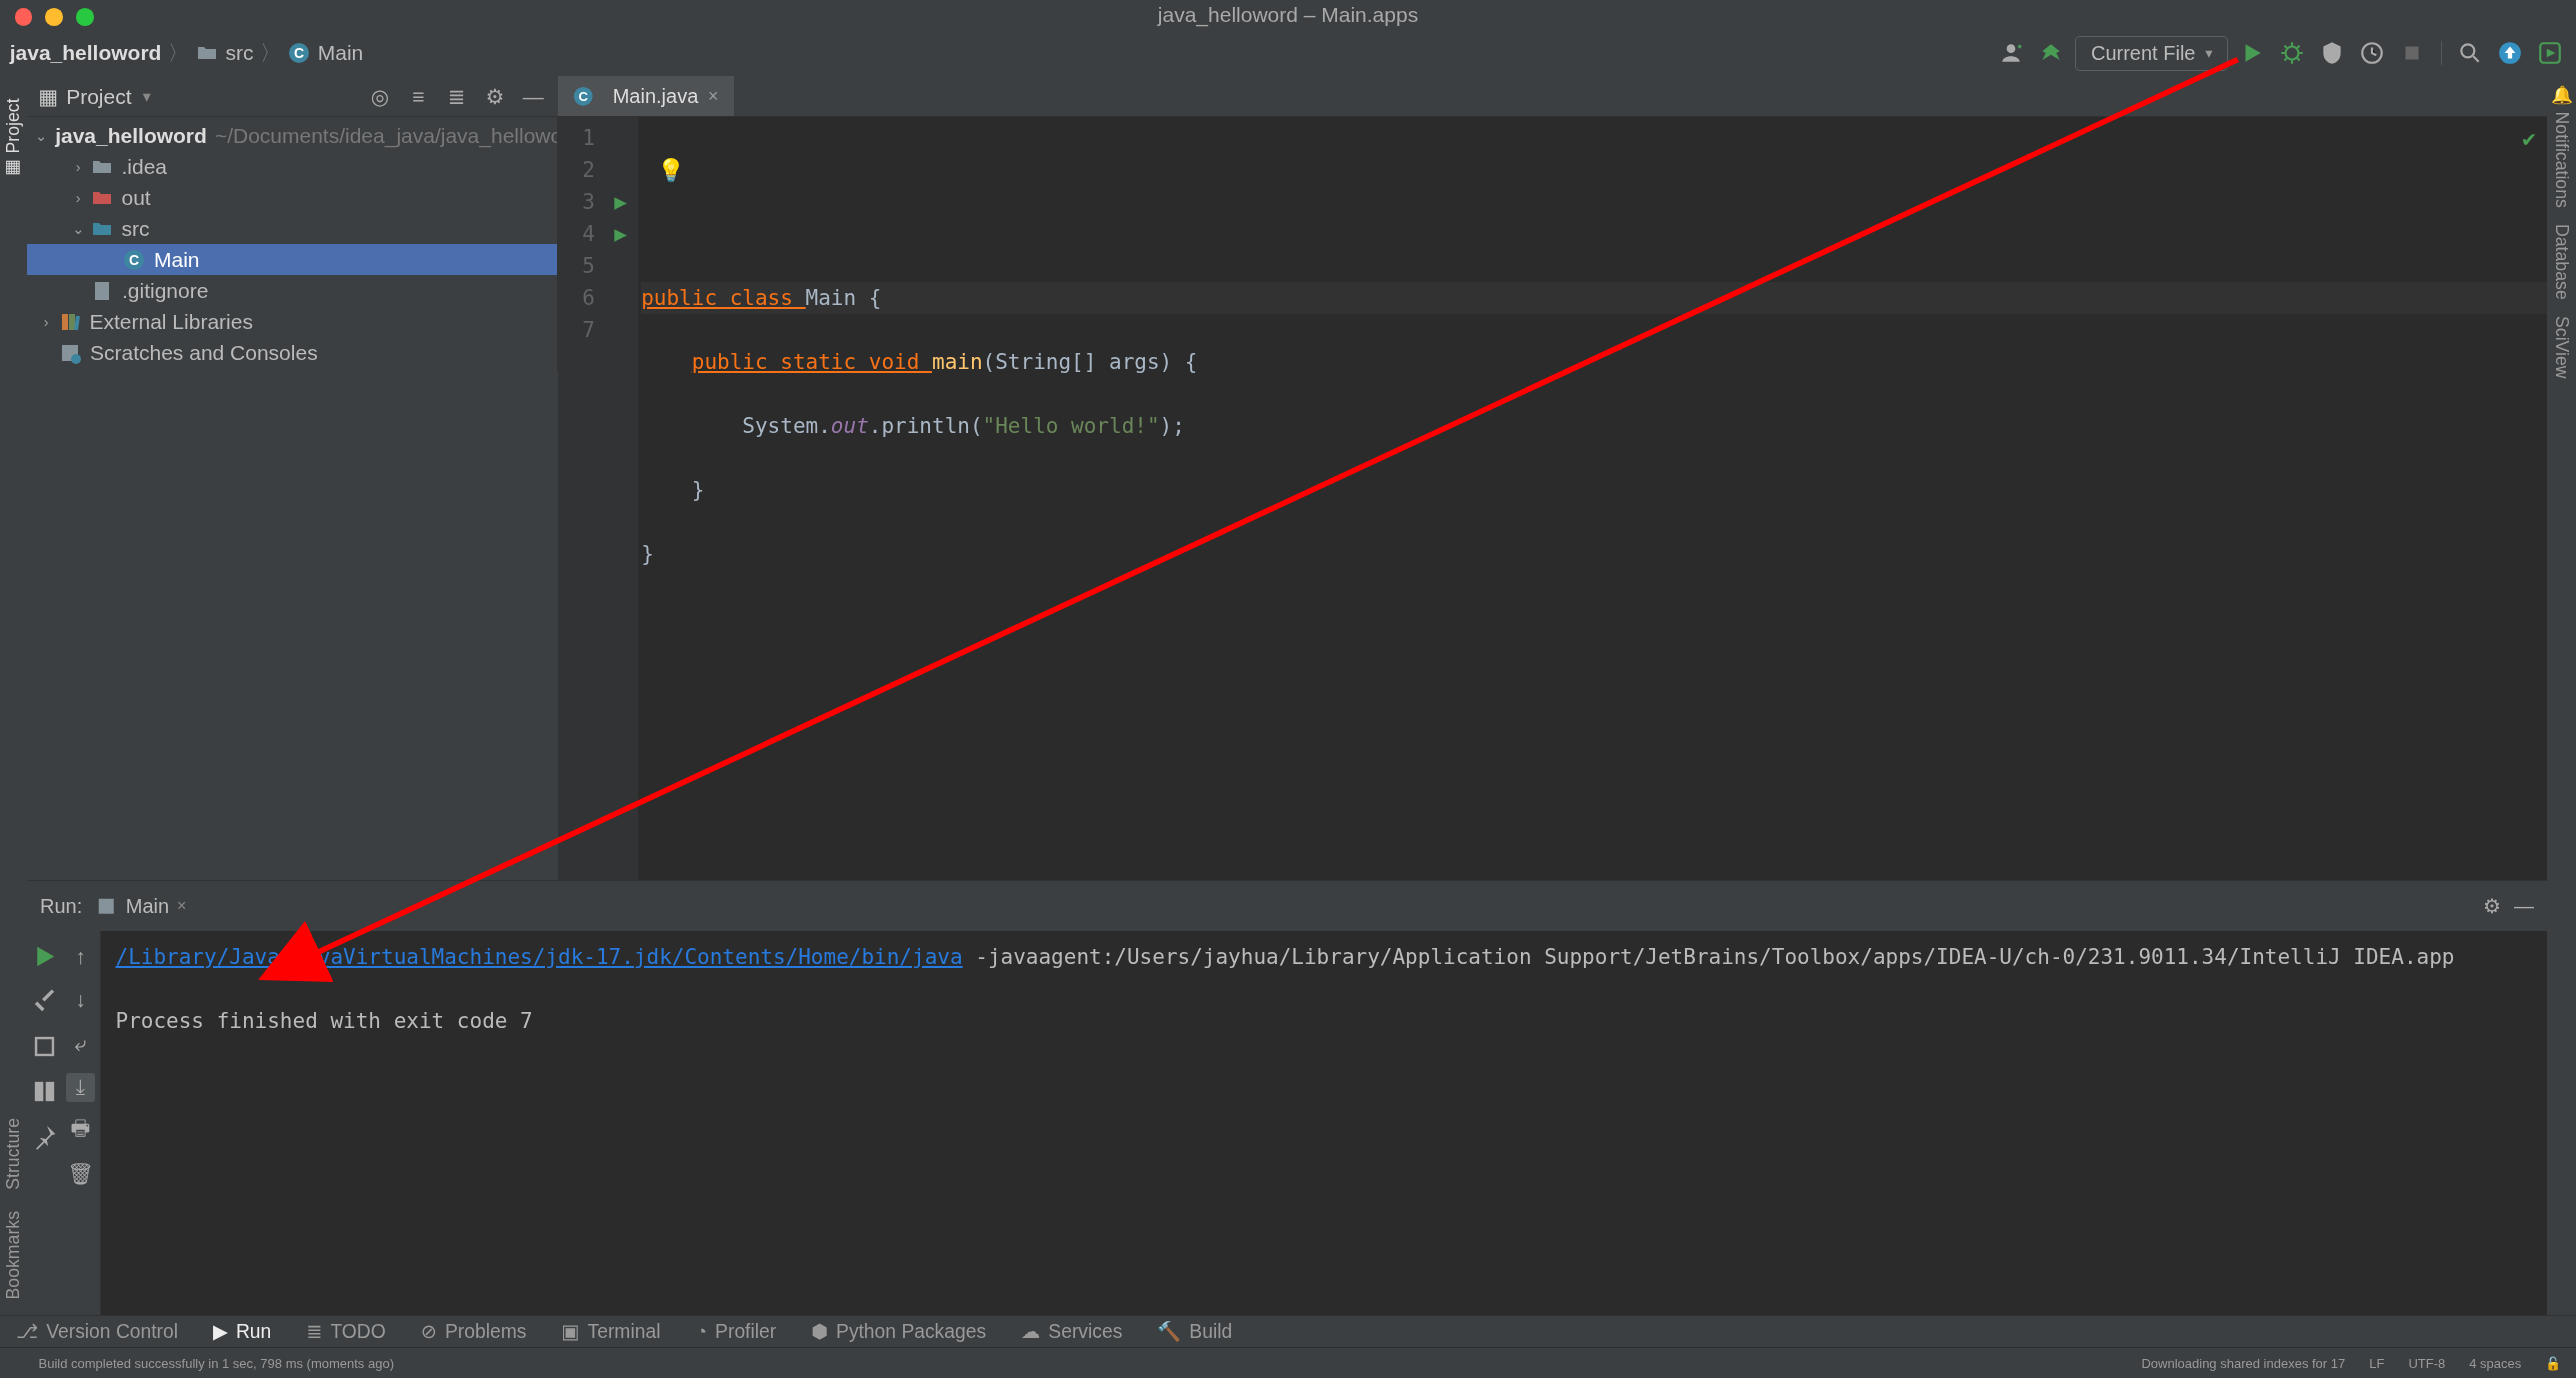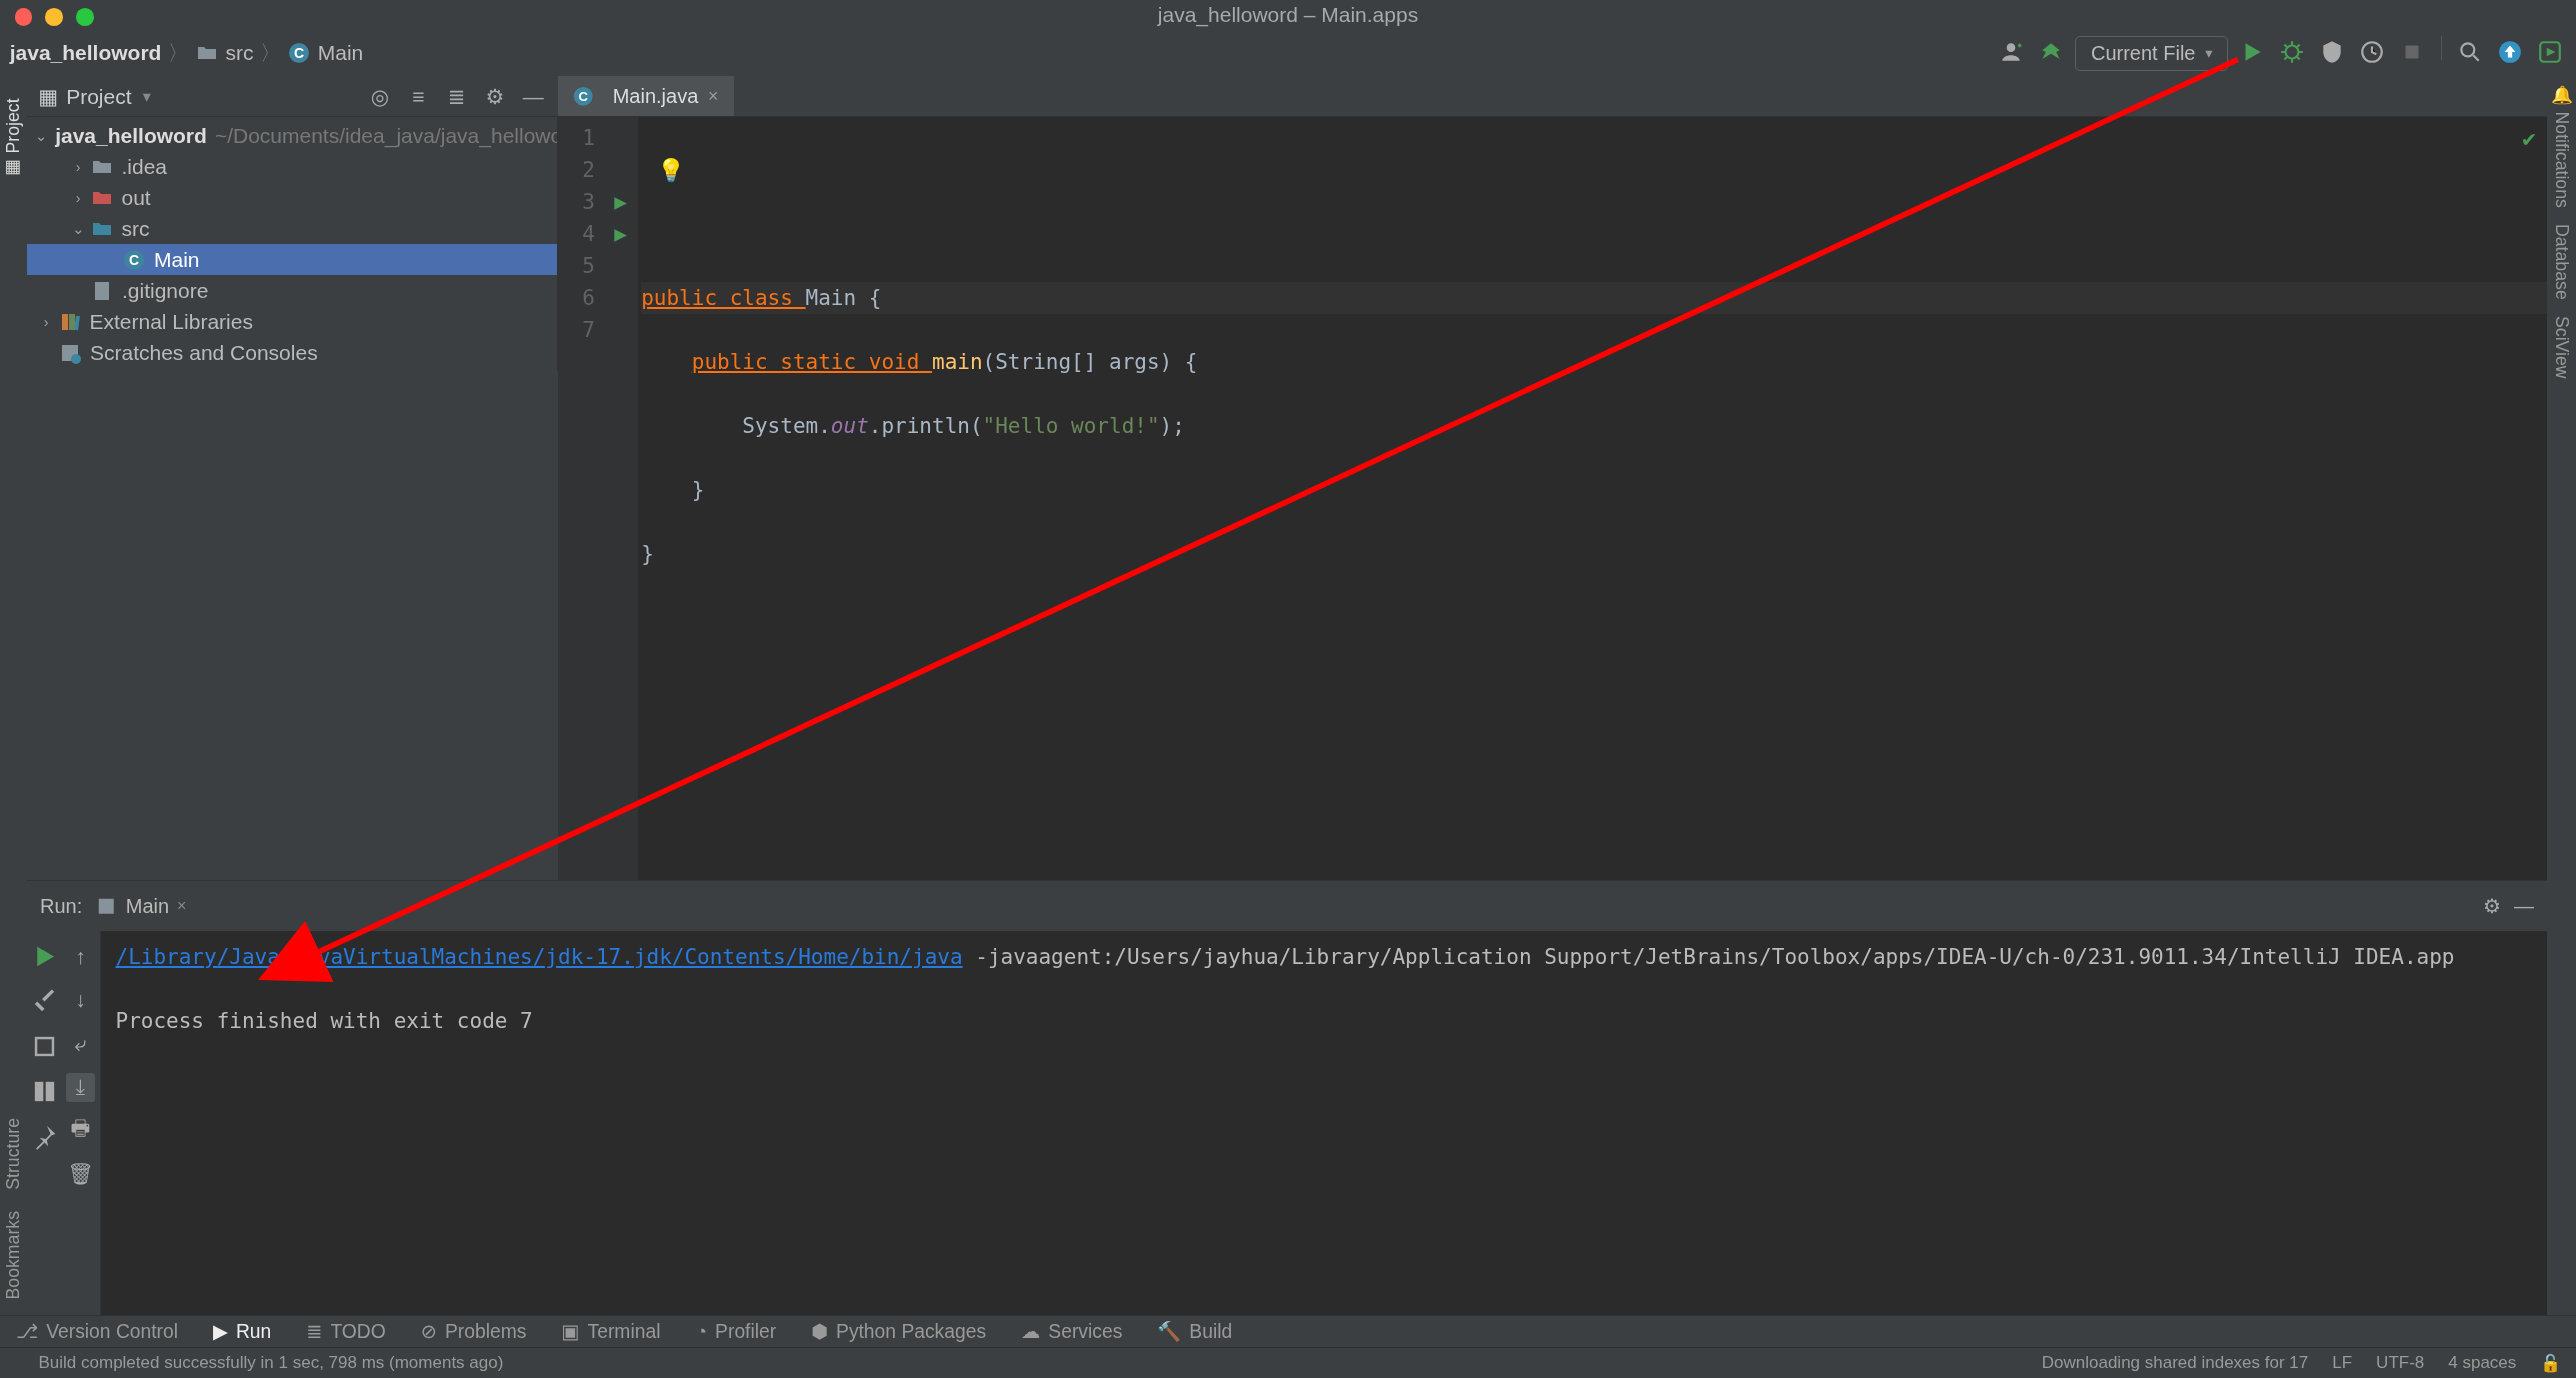--- a/index.html
+++ b/index.html
@@ -19,21 +19,21 @@
 .dot.red { background:#ff5f57; }
 .dot.yellow { background:#febc2e; }
 .dot.green { background:#28c840; }
 .mac-title { margin:0 auto; font-size:21px; color:#a9a9a9; }
 
 
 .toolbar { height:48px; background:#3c3f41; display:flex; align-items:center; padding:0 9.7px; }
 .breadcrumbs { display:flex; align-items:center; gap:6.4px; font-size:21px; color:#bbbbbb; }
 .breadcrumbs .sep { color:#777; font-weight:400; }
 .bc-icon { width:24px; height:24px; display:inline-flex; }
-.toolbar-right { margin-left:auto; display:flex; gap:8px; }
+.toolbar-right { margin-left:auto; display:flex; align-items:center; gap:8px; }
 .config-box { height:35px; padding:0 14.5px; border:0.8px solid #5e6060; border-radius:4.8px; display:flex; align-items:center; gap:9.7px; color:#bbb; font-size:20px; }
 .config-box .tri { font-size:14.5px; color:#999; }
 .tool-btn { width:32px; height:32px; display:flex; align-items:center; justify-content:center; color:#aaa; }
 .tool-btn svg { width:26px; height:26px; }
 
 
 .ide-body { display:flex; height:calc(100% - 29px - 48px - 32px - 31px); }
 .left-gutter { width:27px; background:#3c3f41; display:flex; flex-direction:column; align-items:center; }
 .left-gutter .vlabel { writing-mode:vertical-rl; transform:rotate(180deg); font-size:17.7px; color:#999; margin-top:21px; display:flex; align-items:center; gap:6.4px; }
 .left-gutter .vlabel.sel { color:#ddd; }
@@ -91,21 +91,21 @@
 .ric.boxed { background:#515658; border-radius:3.2px; }
 .console { flex:1; padding:9.7px 14.5px; font-family:"Menlo","Consolas",monospace; font-size:21px; color:#bbb; line-height:32px; white-space:nowrap; overflow:hidden; }
 .console .link { color:#287bde; text-decoration:underline; }
 
 
 .bottom-strip { height:32px; background:#3c3f41; border-top:0.8px solid #323232; display:flex; align-items:center; gap:35px; padding:0 16px; font-size:19.3px; color:#999; }
 .bottom-strip .bitem { display:flex; align-items:center; gap:8px; }
 .bottom-strip .bitem.sel { color:#eee; }
 
 
-.status-bar { height:31px; background:#3c3f41; border-top:0.8px solid #2c2c2c; display:flex; align-items:center; padding:0 14.5px; font-size:17px; color:#999; }
+.status-bar { height:31px; background:#3c3f41; border-top:0.8px solid #2c2c2c; display:flex; align-items:center; padding:0 14.5px; font-size:13px; color:#999; }
 .status-bar .sspacer { flex:1; }
 .status-bar .sitem { margin-left:24px; display:flex; align-items:center; gap:8px; }
 
 
 .arrow-svg { position:absolute; left:0; top:0; pointer-events:none; }
 
 .ico16 { width:22.5px; height:22.5px; }
 </style>
 </head>
 <body>

